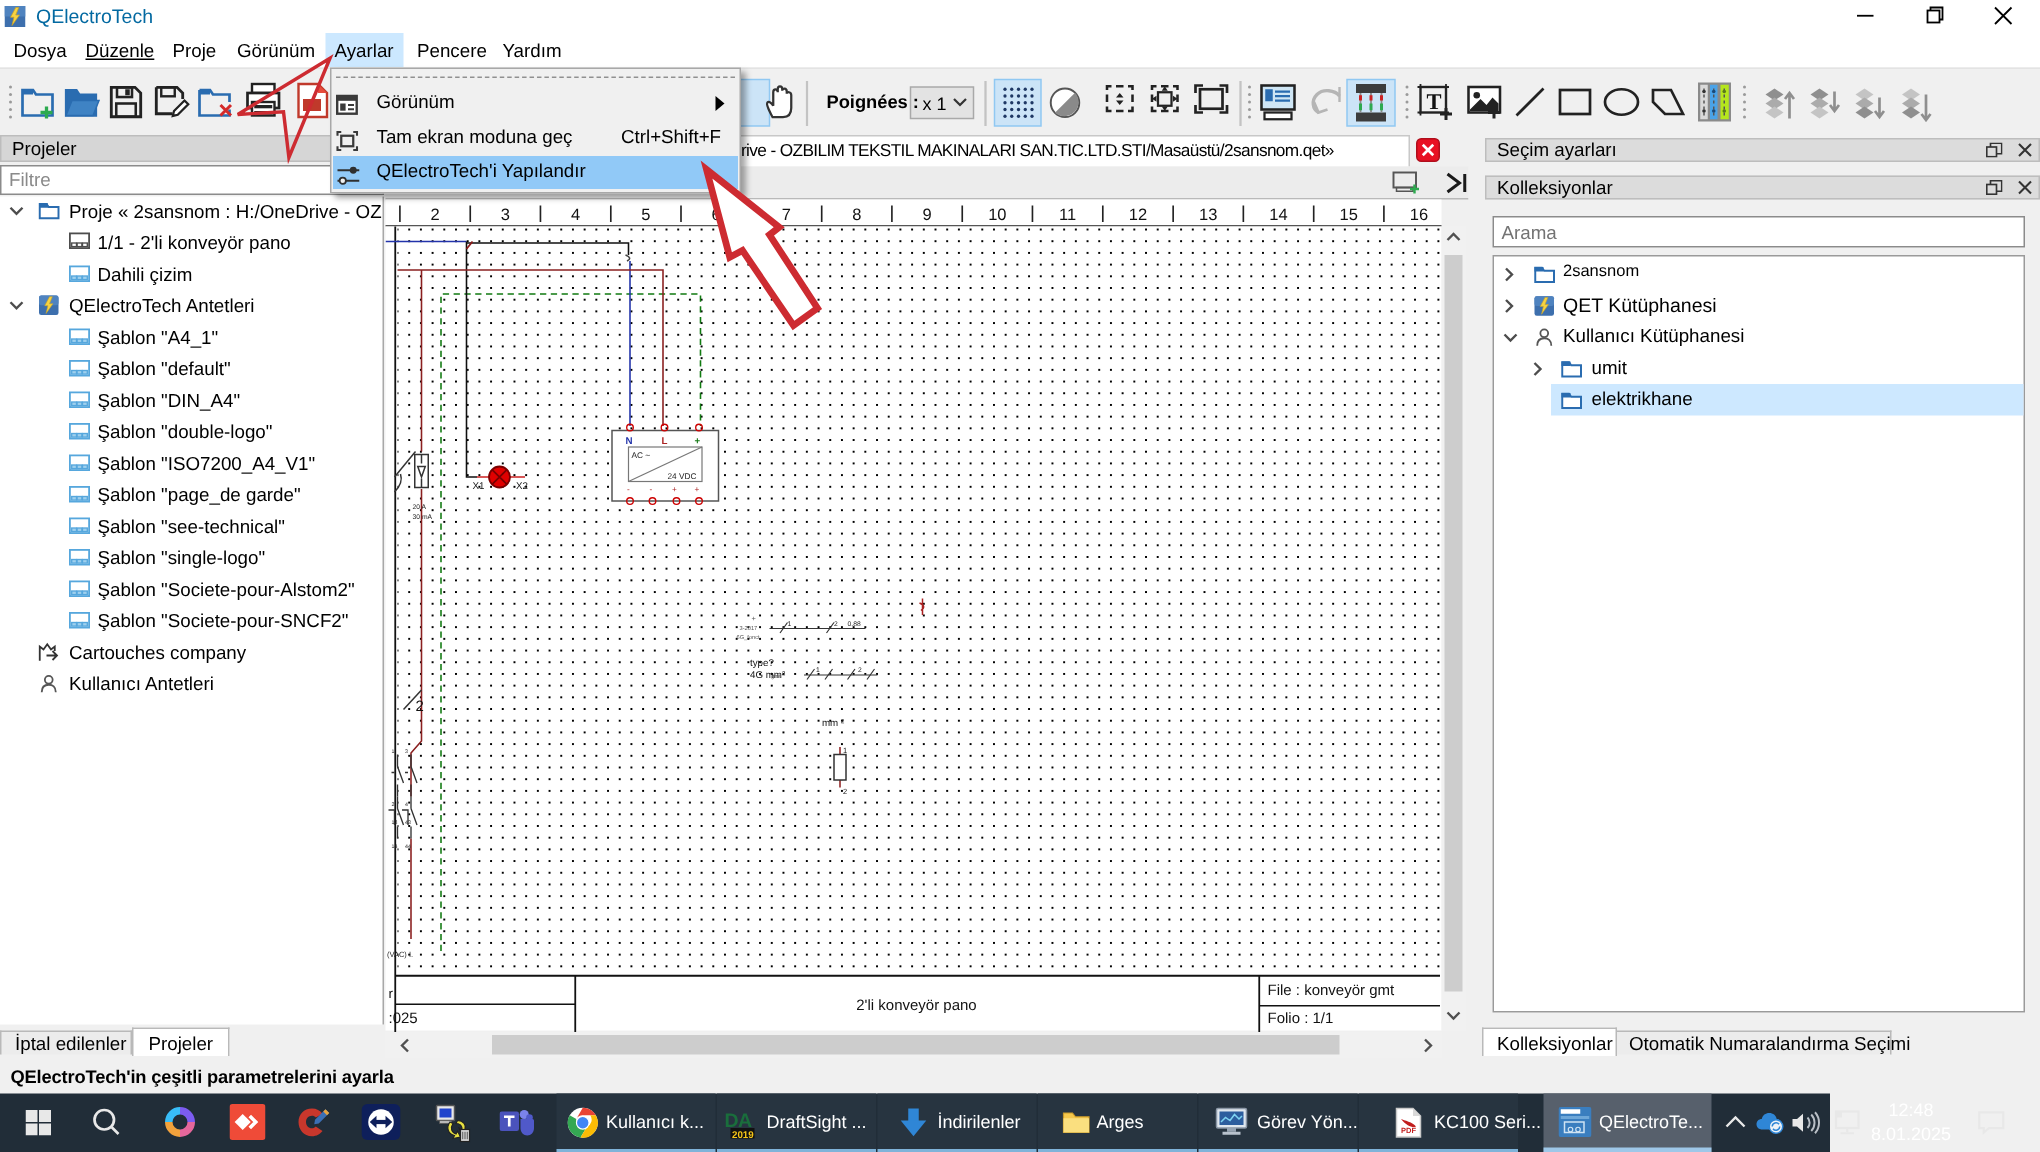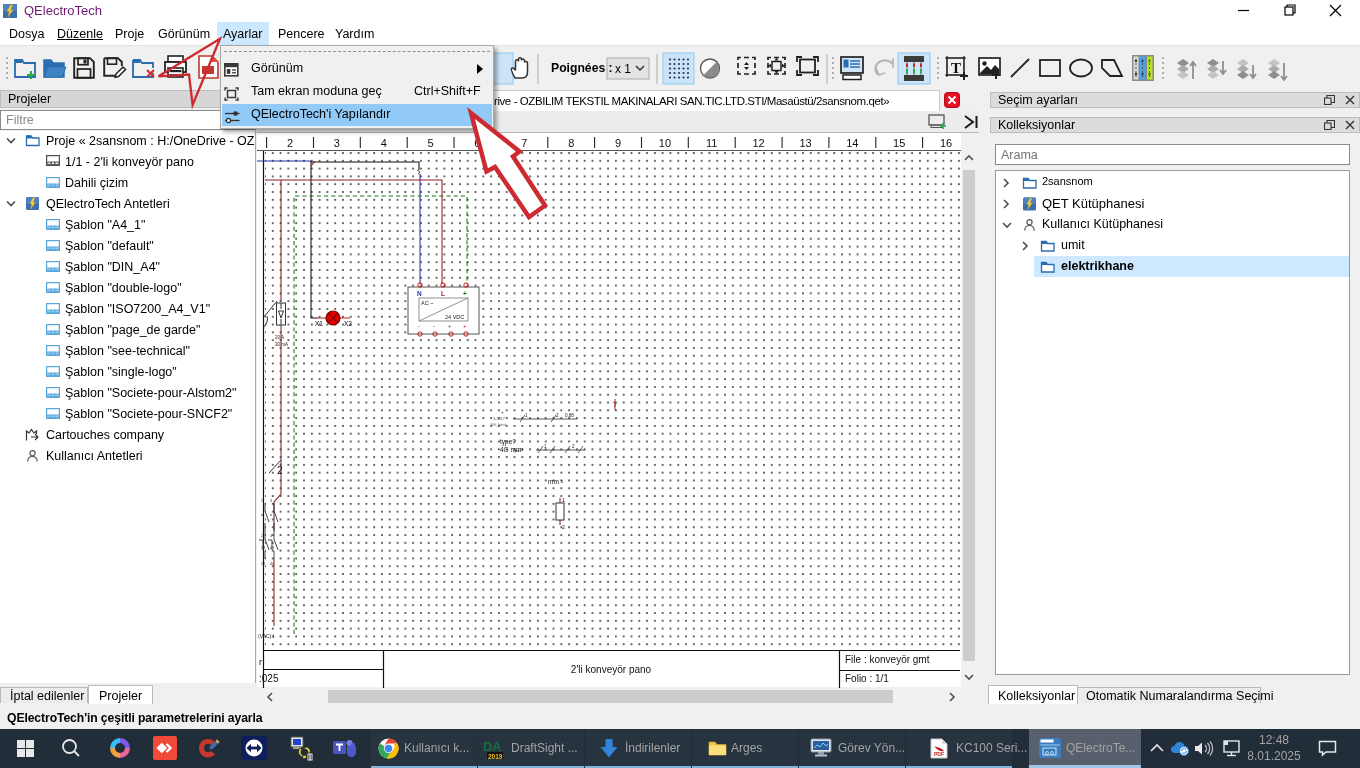--- a/index.html
+++ b/index.html
@@ -10,21 +10,21 @@
 </style>
 </head>
 <body>
 
 <div class="abs" style="left:0;top:0;width:1360px;height:22px;background:#ffffff;">
   <svg class="abs" style="left:3px;top:4px;" width="14" height="14" viewBox="0 0 14 14">
     <rect x="0" y="0" width="14" height="14" fill="#3d6fad"></rect>
     <rect x="0" y="0" width="14" height="7" fill="#4f83bf"></rect>
     <path d="M7.5 1 L4 7.5 L6.3 7.5 L5 13 L10 6 L7.5 6 L9.5 1 Z" fill="#f7d342" stroke="#c9a227" stroke-width="0.5"></path>
   </svg>
-  <div class="abs tt" style="left:24px;top:3px;font-size:13px;color:#701a75;">QElectroTech</div>
+  <div class="abs tt" style="left:24px;top:3px;font-size:13px;color:#0369a1;">QElectroTech</div>
 
   <svg class="abs" style="left:1236px;top:0;" width="124" height="22" viewBox="0 0 124 22">
     <line x1="2" y1="10.5" x2="13" y2="10.5" stroke="#000" stroke-width="1.2"></line>
     <rect x="49" y="7" width="8" height="8" fill="none" stroke="#000" stroke-width="1.2"></rect>
     <path d="M51 7 L51 5 L59 5 L59 13 L57 13" fill="none" stroke="#000" stroke-width="1.2"></path>
     <path d="M94 5 L105 16 M105 5 L94 16" stroke="#000" stroke-width="1.2"></path>
   </svg>
 </div>
 
 <div class="abs" style="left:0;top:22px;width:1360px;height:23px;background:#ffffff;font-size:12.5px;">
@@ -583,37 +583,37 @@
         <circle cx="5.5" cy="3.2" r="2.6" fill="none" stroke="#555" stroke-width="1.2"></circle>
         <path d="M0.8 11.5 C0.8 7.8 3 6.5 5.5 6.5 C8 6.5 10.2 7.8 10.2 11.5" fill="none" stroke="#555" stroke-width="1.2"></path>
       </g>
       <use href="#rfolder" x="45" y="68.5"></use>
       <use href="#rfolder" x="45" y="89.5"></use>
     </svg>
     <div class="abs tt" style="left:46px;top:4px;font-size:11px;">2sansnom</div>
     <div class="abs tt" style="left:46px;top:25px;font-size:13px;">QET Kütüphanesi</div>
     <div class="abs tt" style="left:46px;top:46px;font-size:12.5px;">Kullanıcı Kütüphanesi</div>
     <div class="abs tt" style="left:65px;top:67px;font-size:12.5px;">umit</div>
-    <div class="abs tt" style="left:65px;top:88px;font-size:12.5px;font-weight:bold;">elektrikhane</div>
+    <div class="abs tt" style="left:65px;top:88px;font-size:12.5px;">elektrikhane</div>
   </div>
 </div>
 
 <div class="abs" style="left:0;top:683px;width:1360px;height:46px;">
   <div class="abs" style="left:0;top:4px;width:88px;height:16px;background:#ececec;border:1px solid #b9b9b9;border-bottom:none;"></div>
   <div class="abs tt" style="left:10px;top:6px;font-size:12.5px;">İptal edilenler</div>
   <div class="abs" style="left:88px;top:2px;width:65px;height:19px;background:#ffffff;border:1px solid #b9b9b9;border-bottom:none;"></div>
   <div class="abs tt" style="left:99px;top:6px;font-size:12.5px;">Projeler</div>
   <div class="abs" style="left:988px;top:2px;width:90px;height:19px;background:#ffffff;border:1px solid #b9b9b9;border-bottom:none;"></div>
   <div class="abs tt" style="left:998px;top:6px;font-size:12.5px;">Kolleksiyonlar</div>
   <div class="abs" style="left:1078px;top:4px;width:183px;height:16px;background:#ececec;border:1px solid #b9b9b9;border-left:none;border-bottom:none;"></div>
   <div class="abs tt" style="left:1086px;top:6px;font-size:12.5px;">Otomatik Numaralandırma Seçimi</div>
   <div class="abs tt" style="left:7px;top:28px;font-size:12.2px;letter-spacing:-0.1px;font-weight:bold;">QElectroTech'in çeşitli parametrelerini ayarla</div>
 </div>
 
-<div class="abs" id="taskbar" style="left:0;top:729px;width:1360px;height:39px;background:#212d38;color:#a3a3a3;font-size:12px;">
+<div class="abs" id="taskbar" style="left:0;top:729px;width:1220px;height:39px;background:#212d38;color:#ffffff;font-size:12px;">
 
   <svg class="abs" style="left:17px;top:11px;" width="17" height="17" viewBox="0 0 17 17">
     <rect x="0" y="0" width="8" height="8" fill="#e8e8e8"></rect>
       <rect x="9" y="0" width="8" height="8" fill="#e8e8e8"></rect>
     <rect x="0" y="9" width="8" height="8" fill="#e8e8e8"></rect>
       <rect x="9" y="9" width="8" height="8" fill="#e8e8e8"></rect>
   </svg>
 
   <svg class="abs" style="left:61px;top:9px;" width="20" height="20" viewBox="0 0 20 20">
     <circle cx="8.5" cy="8.5" r="6.5" fill="none" stroke="#e8e8e8" stroke-width="1.8"></circle>

